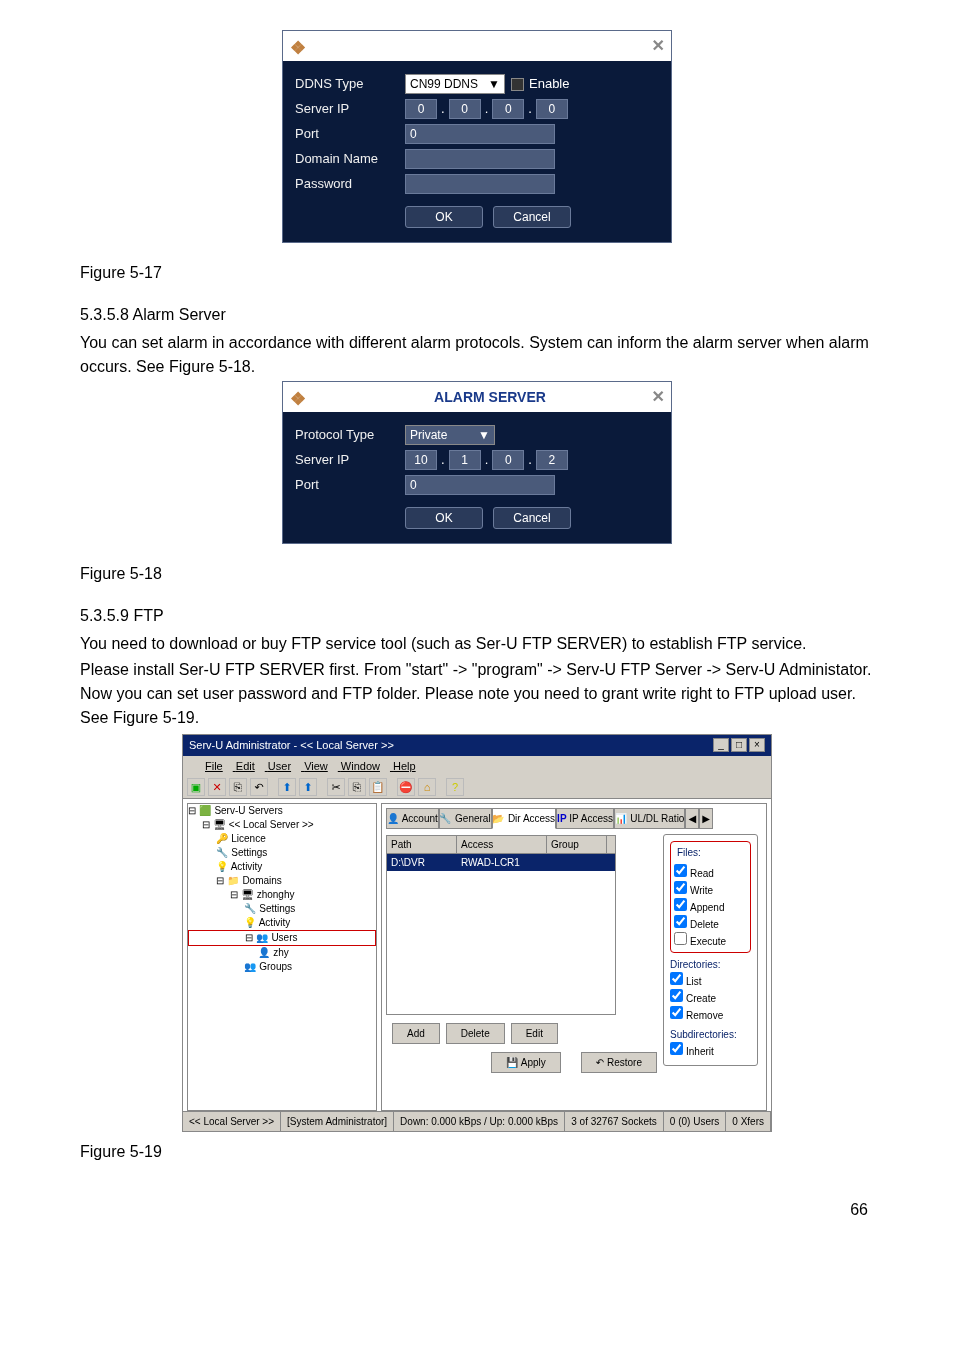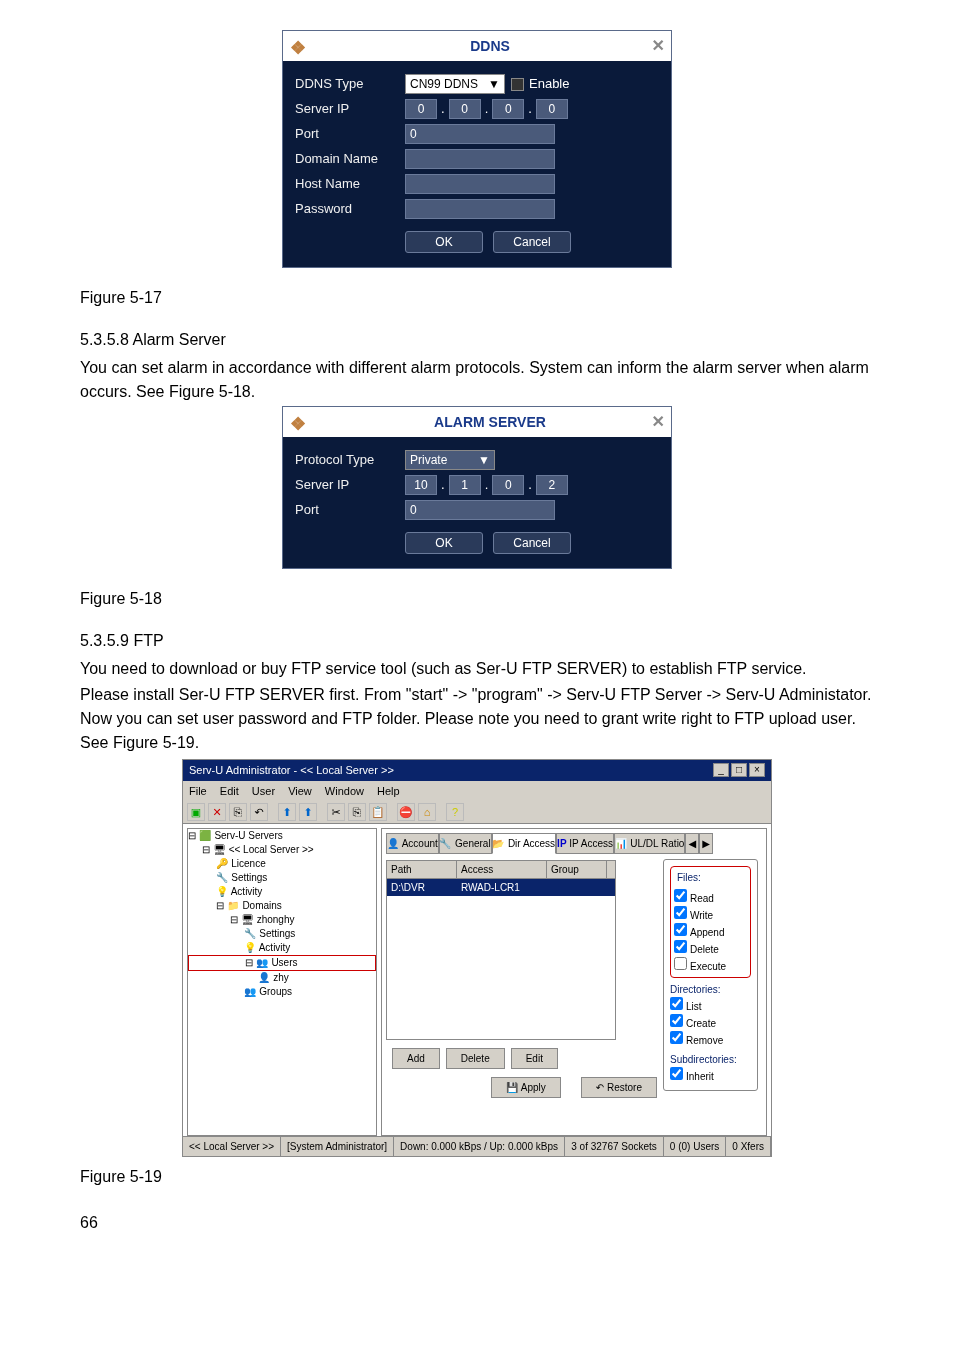--- a/index.html
+++ b/index.html
@@ -153,22 +153,23 @@
       display: flex;
       justify-content: space-between;
       align-items: center;
       font-size: 11px;
     }
     .servu-winbtns { display: flex; gap: 2px;}
     .servu-winbtn { width:16px; height:14px; background:#d4d0c8; border:1px solid #888; text-align:center; font-size:10px; line-height:12px; color:#000;}
     .servu-menu {
       background: #d4d0c8;
       color: #000;
-      padding: 2px 6px;
+      padding: 2px 22px;
       font-size: 11px;
+      text-decoration: underline;
     }
     .servu-menu span { margin-right: 10px; }
     .servu-toolbar {
       background: #d4d0c8;
       border-bottom: 1px solid #888;
       padding: 2px 4px;
       display: flex;
       gap: 3px;
     }
     .tb-icon {
@@ -227,29 +228,28 @@
     .servu-btnrow { display:flex; gap:6px; margin-top:8px; margin-left:6px;}
     .servu-footer {
       display:flex; justify-content:center; gap:20px; padding:8px 0;
       background:#fff;
     }
     .servu-status {
       display:flex; border-top:1px solid #888; font-size:10px;
       color:#000;
     }
     .servu-status span { border-right:1px solid #888; padding:2px 6px;}
-    .page-num { margin-top: 22px; padding-right: 6px;}
+    .page-num { text-align: right; margin-top: 34px; padding-right: 6px;}
   </style>
 </head>
 <body>
 
 <div class="dialog">
   <div class="dialog-title">
     <span class="logo">❖</span>
-    <span class="title-text">DDNS</span>
     <span class="close">✕</span>
   </div>
   <div class="dialog-body">
     <div class="dlg-row">
       <span class="dlg-label">DDNS Type</span>
       <span class="dlg-select">
           <span>CN99 DDNS</span>
           <span>▼</span>
         </span>
       <span class="check-enable"></span>
@@ -266,24 +266,20 @@
           <span class="ip-dot">.</span>
         <span class="ip-seg">0</span>
       </span>
     </div>
     <div class="dlg-row">
       <span class="dlg-label">Port</span>
       <span class="dlg-input">0</span>
     </div>
     <div class="dlg-row">
       <span class="dlg-label">Domain Name</span>
-      <span class="dlg-input"></span>
-    </div>
-    <div class="dlg-row">
-      <span class="dlg-label">Host Name</span>
       <span class="dlg-input"></span>
     </div>
     <div class="dlg-row">
       <span class="dlg-label">Password</span>
       <span class="dlg-input"></span>
     </div>
     <div class="dlg-buttons">
       <span class="dlg-btn">OK</span>
       <span class="dlg-btn">Cancel</span>
     </div>

